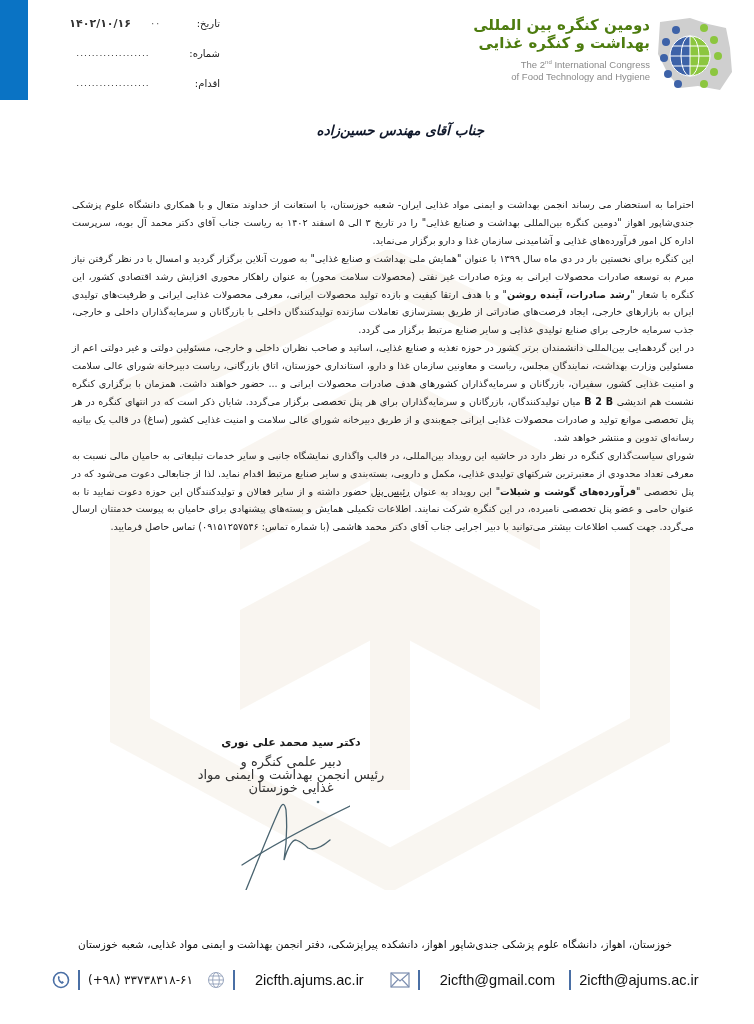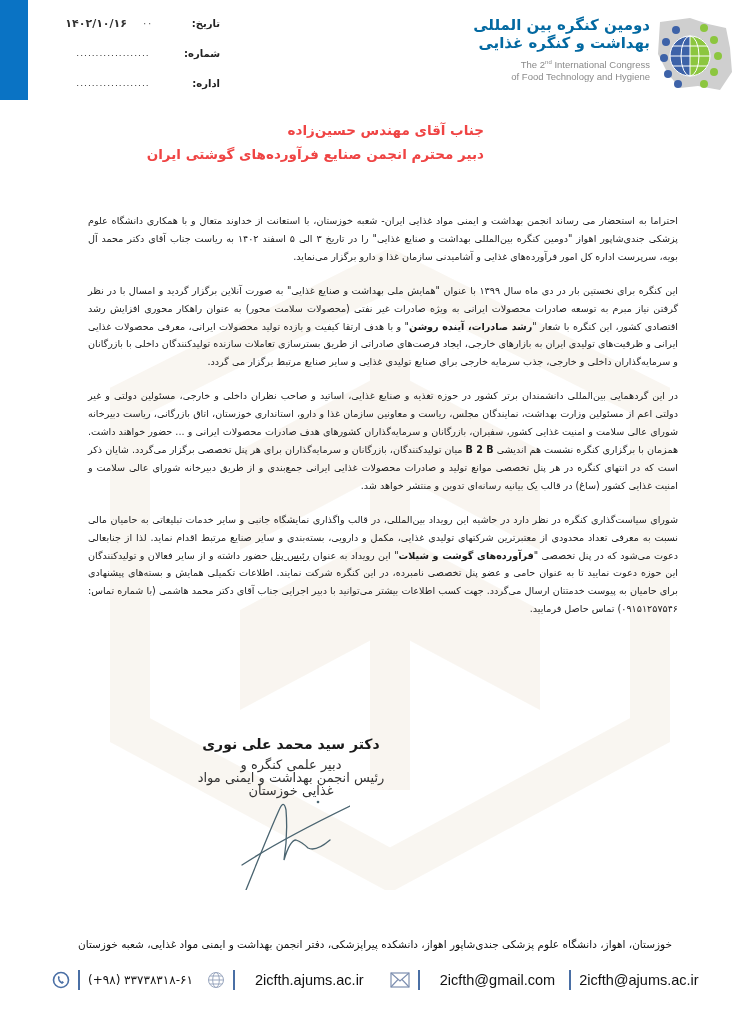--- a/index.html
+++ b/index.html
@@ -4,47 +4,47 @@
 <style>
   * { box-sizing: border-box; margin: 0; padding: 0; }
   html, body { width: 754px; height: 1024px; background: #ffffff; overflow: hidden; }
   body { position: relative; font-family: "DejaVu Sans", sans-serif; color: #1a1a1a; }
 
   .blue-bar { position: absolute; left: 0; top: 0; width: 28px; height: 100px; background: #0a73c4; }
 
   
   .meta { position: absolute; left: 50px; top: 8px; width: 170px; direction: rtl; font-size: 10px; }
   .meta-row { display: flex; align-items: center; height: 30px; }
-  .meta-label { width: 44px; color: #222; font-weight: bold; }
+  .meta-label { width: 44px; color: #222; }
   .meta-value { flex: 1; text-align: center; color: #333; letter-spacing: 1px; font-size: 9px; }
   .meta-value.date { font-weight: bold; font-size: 11px; letter-spacing: 0; }
-  .meta-dots-small { font-size: 9px; color: #555; margin-right: 24px; }
+  .meta-dots-small { font-size: 9px; color: #555; margin-right: 16px; }
 
   
   .logo { position: absolute; left: 478px; top: 14px; width: 256px; height: 80px; }
-  .logo-fa { position: absolute; right: 84px; top: 2px; direction: rtl; text-align: right; color: #0369a1; font-weight: bold; font-size: 15px; line-height: 18px; white-space: nowrap; }
+  .logo-fa { position: absolute; right: 84px; top: 2px; direction: rtl; text-align: right; color: #4d7c0f; font-weight: bold; font-size: 15px; line-height: 18px; white-space: nowrap; }
   .logo-en { position: absolute; right: 84px; top: 42px; text-align: right; color: #8a8a8a; font-family: "Liberation Sans", sans-serif; font-size: 9.5px; line-height: 12px; white-space: nowrap; }
   .logo-en sup { font-size: 6px; }
   .logo-emblem { position: absolute; right: 0; top: 0; width: 84px; height: 80px; }
 
   
-  .recipient { position: absolute; right: 270px; top: 118px; direction: rtl; text-align: right; font-weight: bold; font-size: 13.5px; line-height: 24px; color: #ef4444; }
+  .recipient { position: absolute; right: 270px; top: 118px; direction: rtl; text-align: center; font-weight: bold; font-size: 13.5px; line-height: 24px; color: #0f172a; font-style: italic; }
 
   
   .body-text { position: absolute; left: 72px; top: 196px; width: 622px; direction: rtl; text-align: justify; font-family: "DejaVu Sans", sans-serif; font-size: 9.6px; line-height: 17.9px; color: #1a1a1a; z-index: 2; }
-  .body-text p { margin: 16px; }
+  .body-text p { margin: 0; }
   .body-text b { font-weight: bold; }
   .body-text u { text-decoration: underline; }
 
   
   .watermark { position: absolute; left: 90px; top: 250px; width: 600px; height: 640px; z-index: 1; opacity: 0.35; }
 
   
   .signature { position: absolute; left: 196px; top: 736px; width: 190px; direction: rtl; text-align: center; z-index: 2; }
-  .sig-name { font-weight: bold; font-size: 14px; margin-bottom: 6px; text-align: center; }
+  .sig-name { font-weight: bold; font-size: 11px; margin-bottom: 6px; text-align: center; }
   .sig-title { font-size: 13px; line-height: 13px; color: #333; }
   .sig-drawing { position: absolute; left: 220px; top: 790px; width: 130px; height: 100px; z-index: 2; }
 
   
   .footer-address { position: absolute; left: 40px; top: 938px; width: 670px; direction: rtl; text-align: center; font-size: 10.5px; color: #111; }
   .footer-contacts { position: absolute; left: 52px; top: 968px; width: 660px; height: 24px; display: flex; align-items: center; font-family: "Liberation Sans", sans-serif; font-size: 14.5px; color: #111; }
   .sep { width: 2px; height: 20px; background: #4a6fa5; margin: 0 8px; }
   .c-item { display: flex; align-items: center; white-space: nowrap; }
   .c-icon { display: inline-flex; align-items: center; justify-content: center; }
 </style>
@@ -57,21 +57,21 @@
   <div class="meta-row">
     <span class="meta-label">تاریخ:</span>
     <span class="meta-dots-small">٠٠</span>
     <span class="meta-value date">۱۴۰۲/۱۰/۱۶</span>
   </div>
   <div class="meta-row">
     <span class="meta-label">شماره:</span>
     <span class="meta-value">...................</span>
   </div>
   <div class="meta-row">
-    <span class="meta-label">اداره:</span>
+    <span class="meta-label">اقدام:</span>
     <span class="meta-value">...................</span>
   </div>
 </div>
 
 <div class="logo">
   <div class="logo-fa">
     <div>دومین کنگره بین المللی</div>
     <div>بهداشت و کنگره غذایی</div>
   </div>
   <div class="logo-en">
@@ -102,21 +102,20 @@
         <circle cx="64" cy="26" r="4"></circle>
         <circle cx="68" cy="42" r="4"></circle>
         <circle cx="64" cy="58" r="4"></circle>
         <circle cx="54" cy="70" r="4"></circle>
     </g>
   </svg>
 </div>
 
 <div class="recipient">
   <div>جناب آقای مهندس حسین‌زاده</div>
-  <div>دبیر محترم انجمن صنایع فرآورده‌های گوشتی ایران</div>
 </div>
 
 <svg class="watermark" viewBox="0 0 600 640">
   <g fill="#eee5d6">
     <path d="M300 20 L560 150 L560 480 L300 620 L40 480 L40 150 Z" fill="none" stroke="#efe6d8" stroke-width="40"></path>
     <path d="M150 200 L300 120 L450 200 L450 300 L300 220 L150 300 Z"></path>
     <path d="M150 360 L300 280 L450 360 L450 460 L300 380 L150 460 Z"></path>
     <rect x="280" y="100" width="40" height="440"></rect>
   </g>
 </svg>

